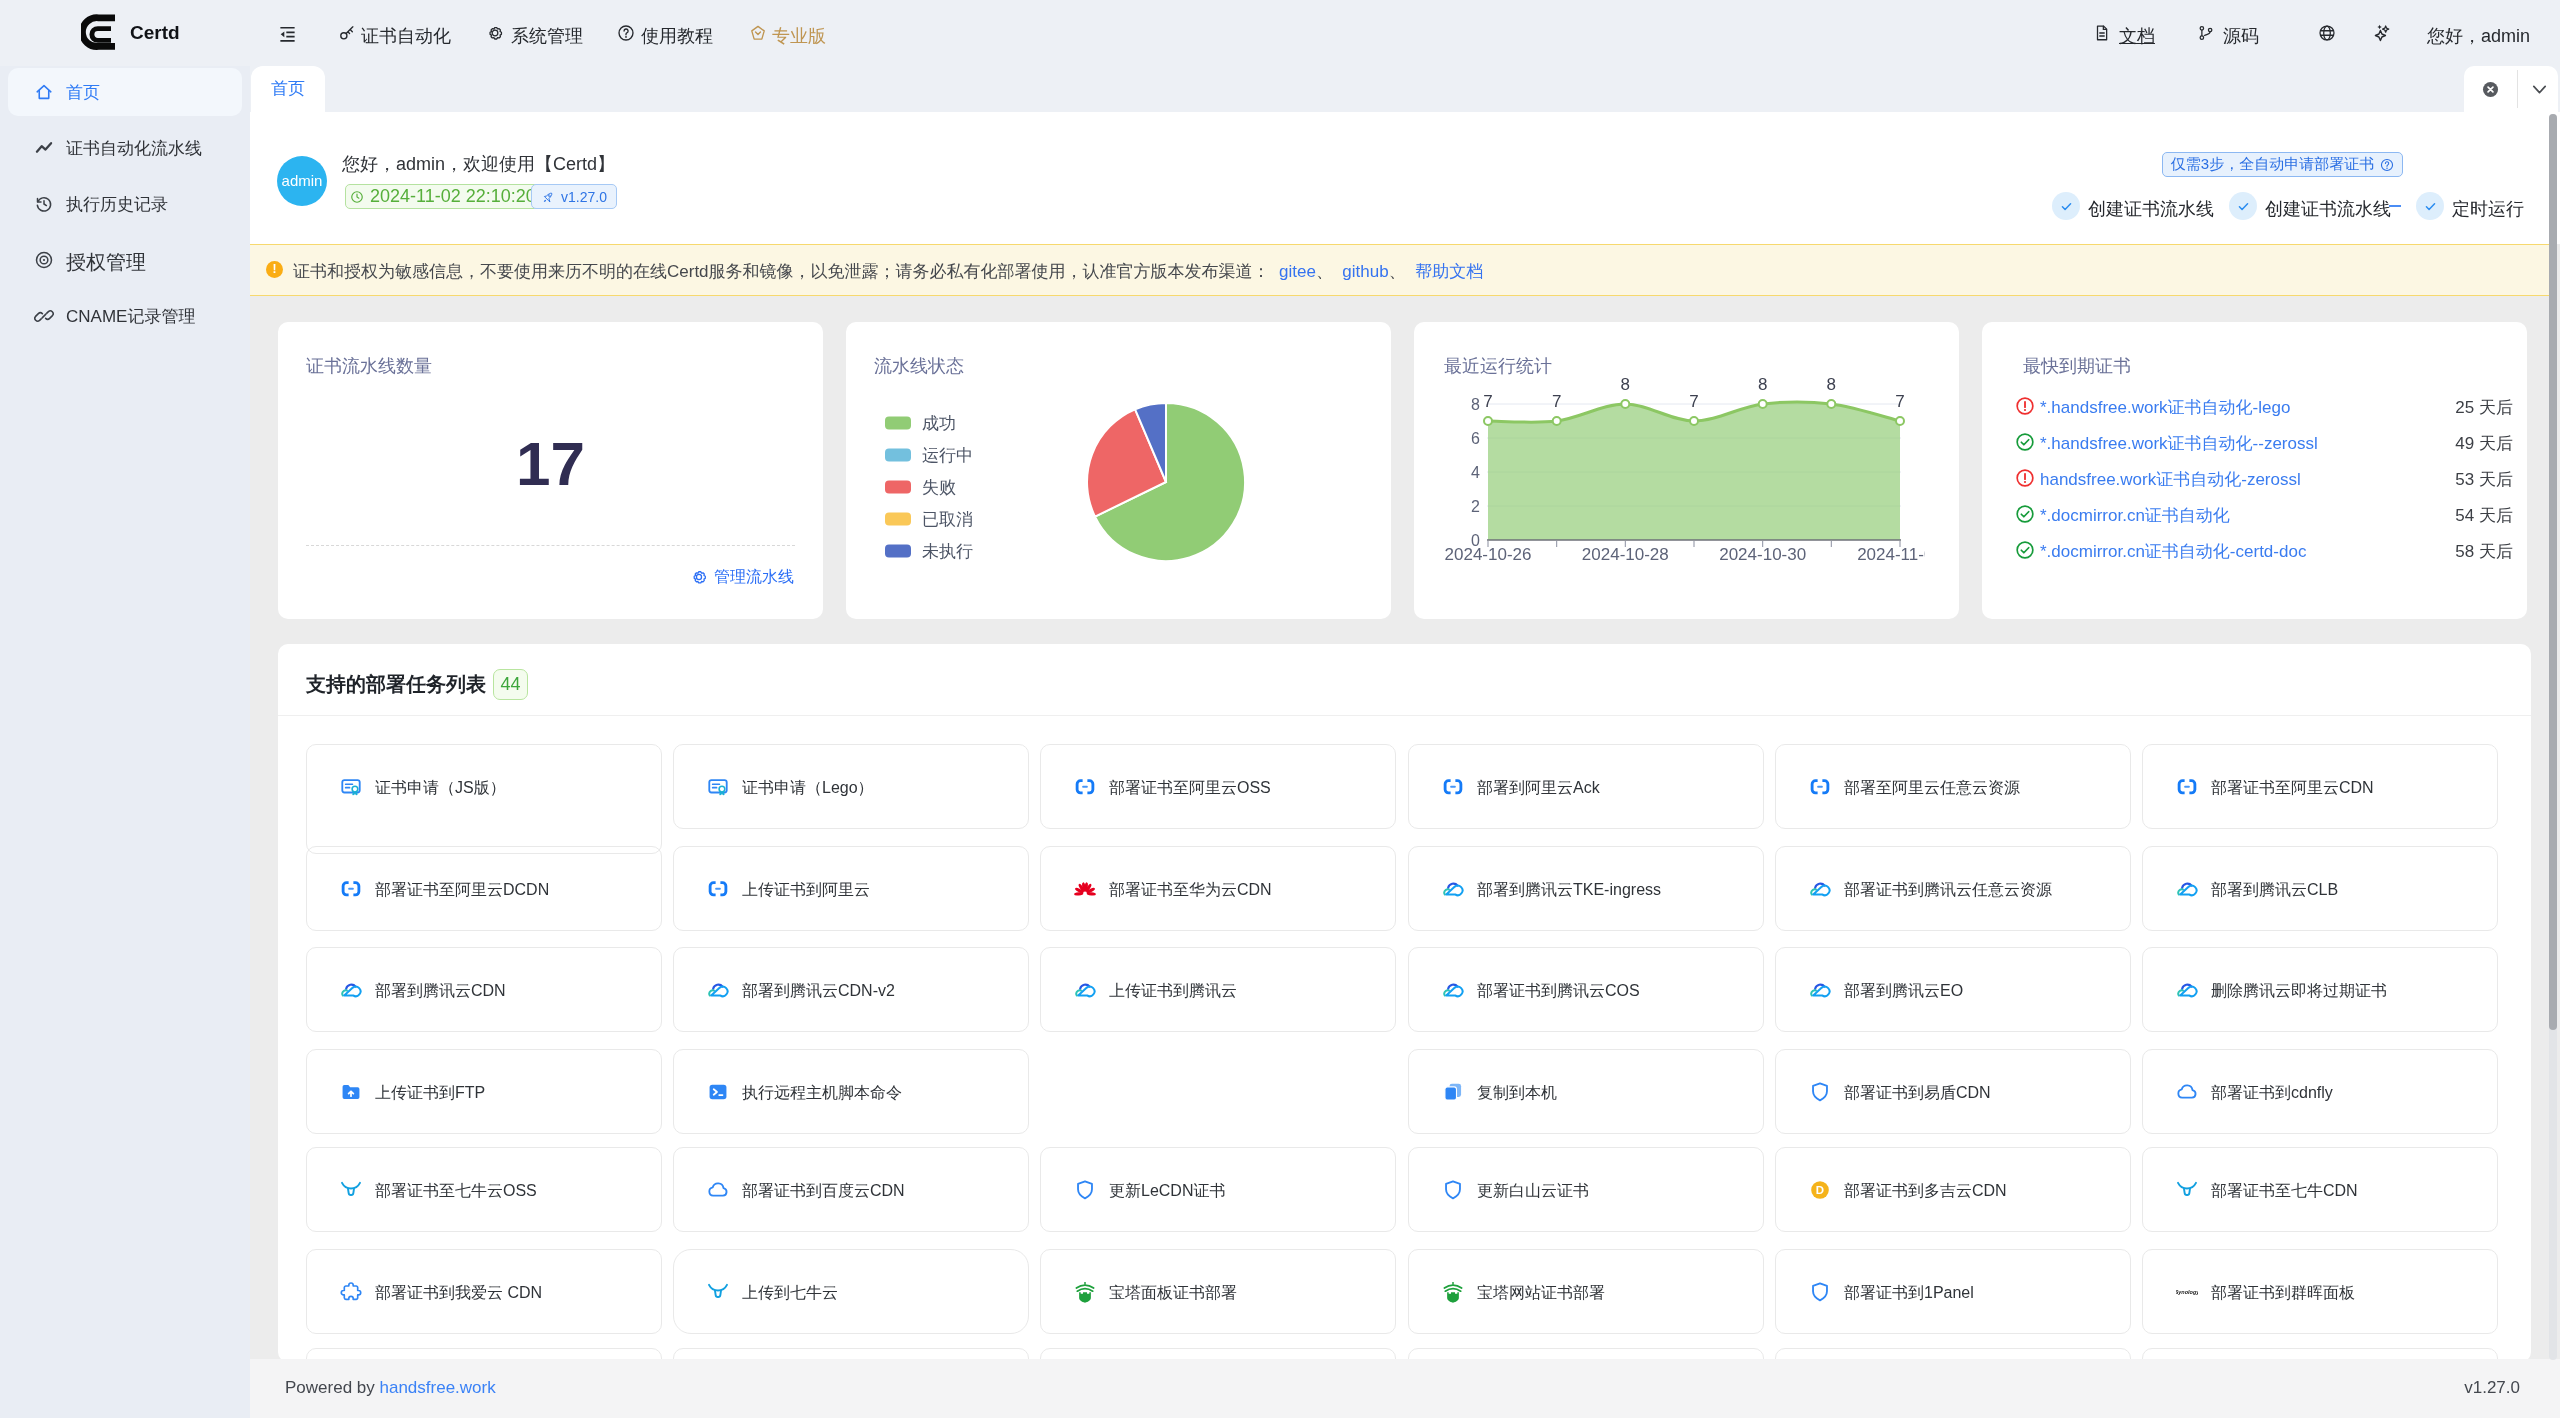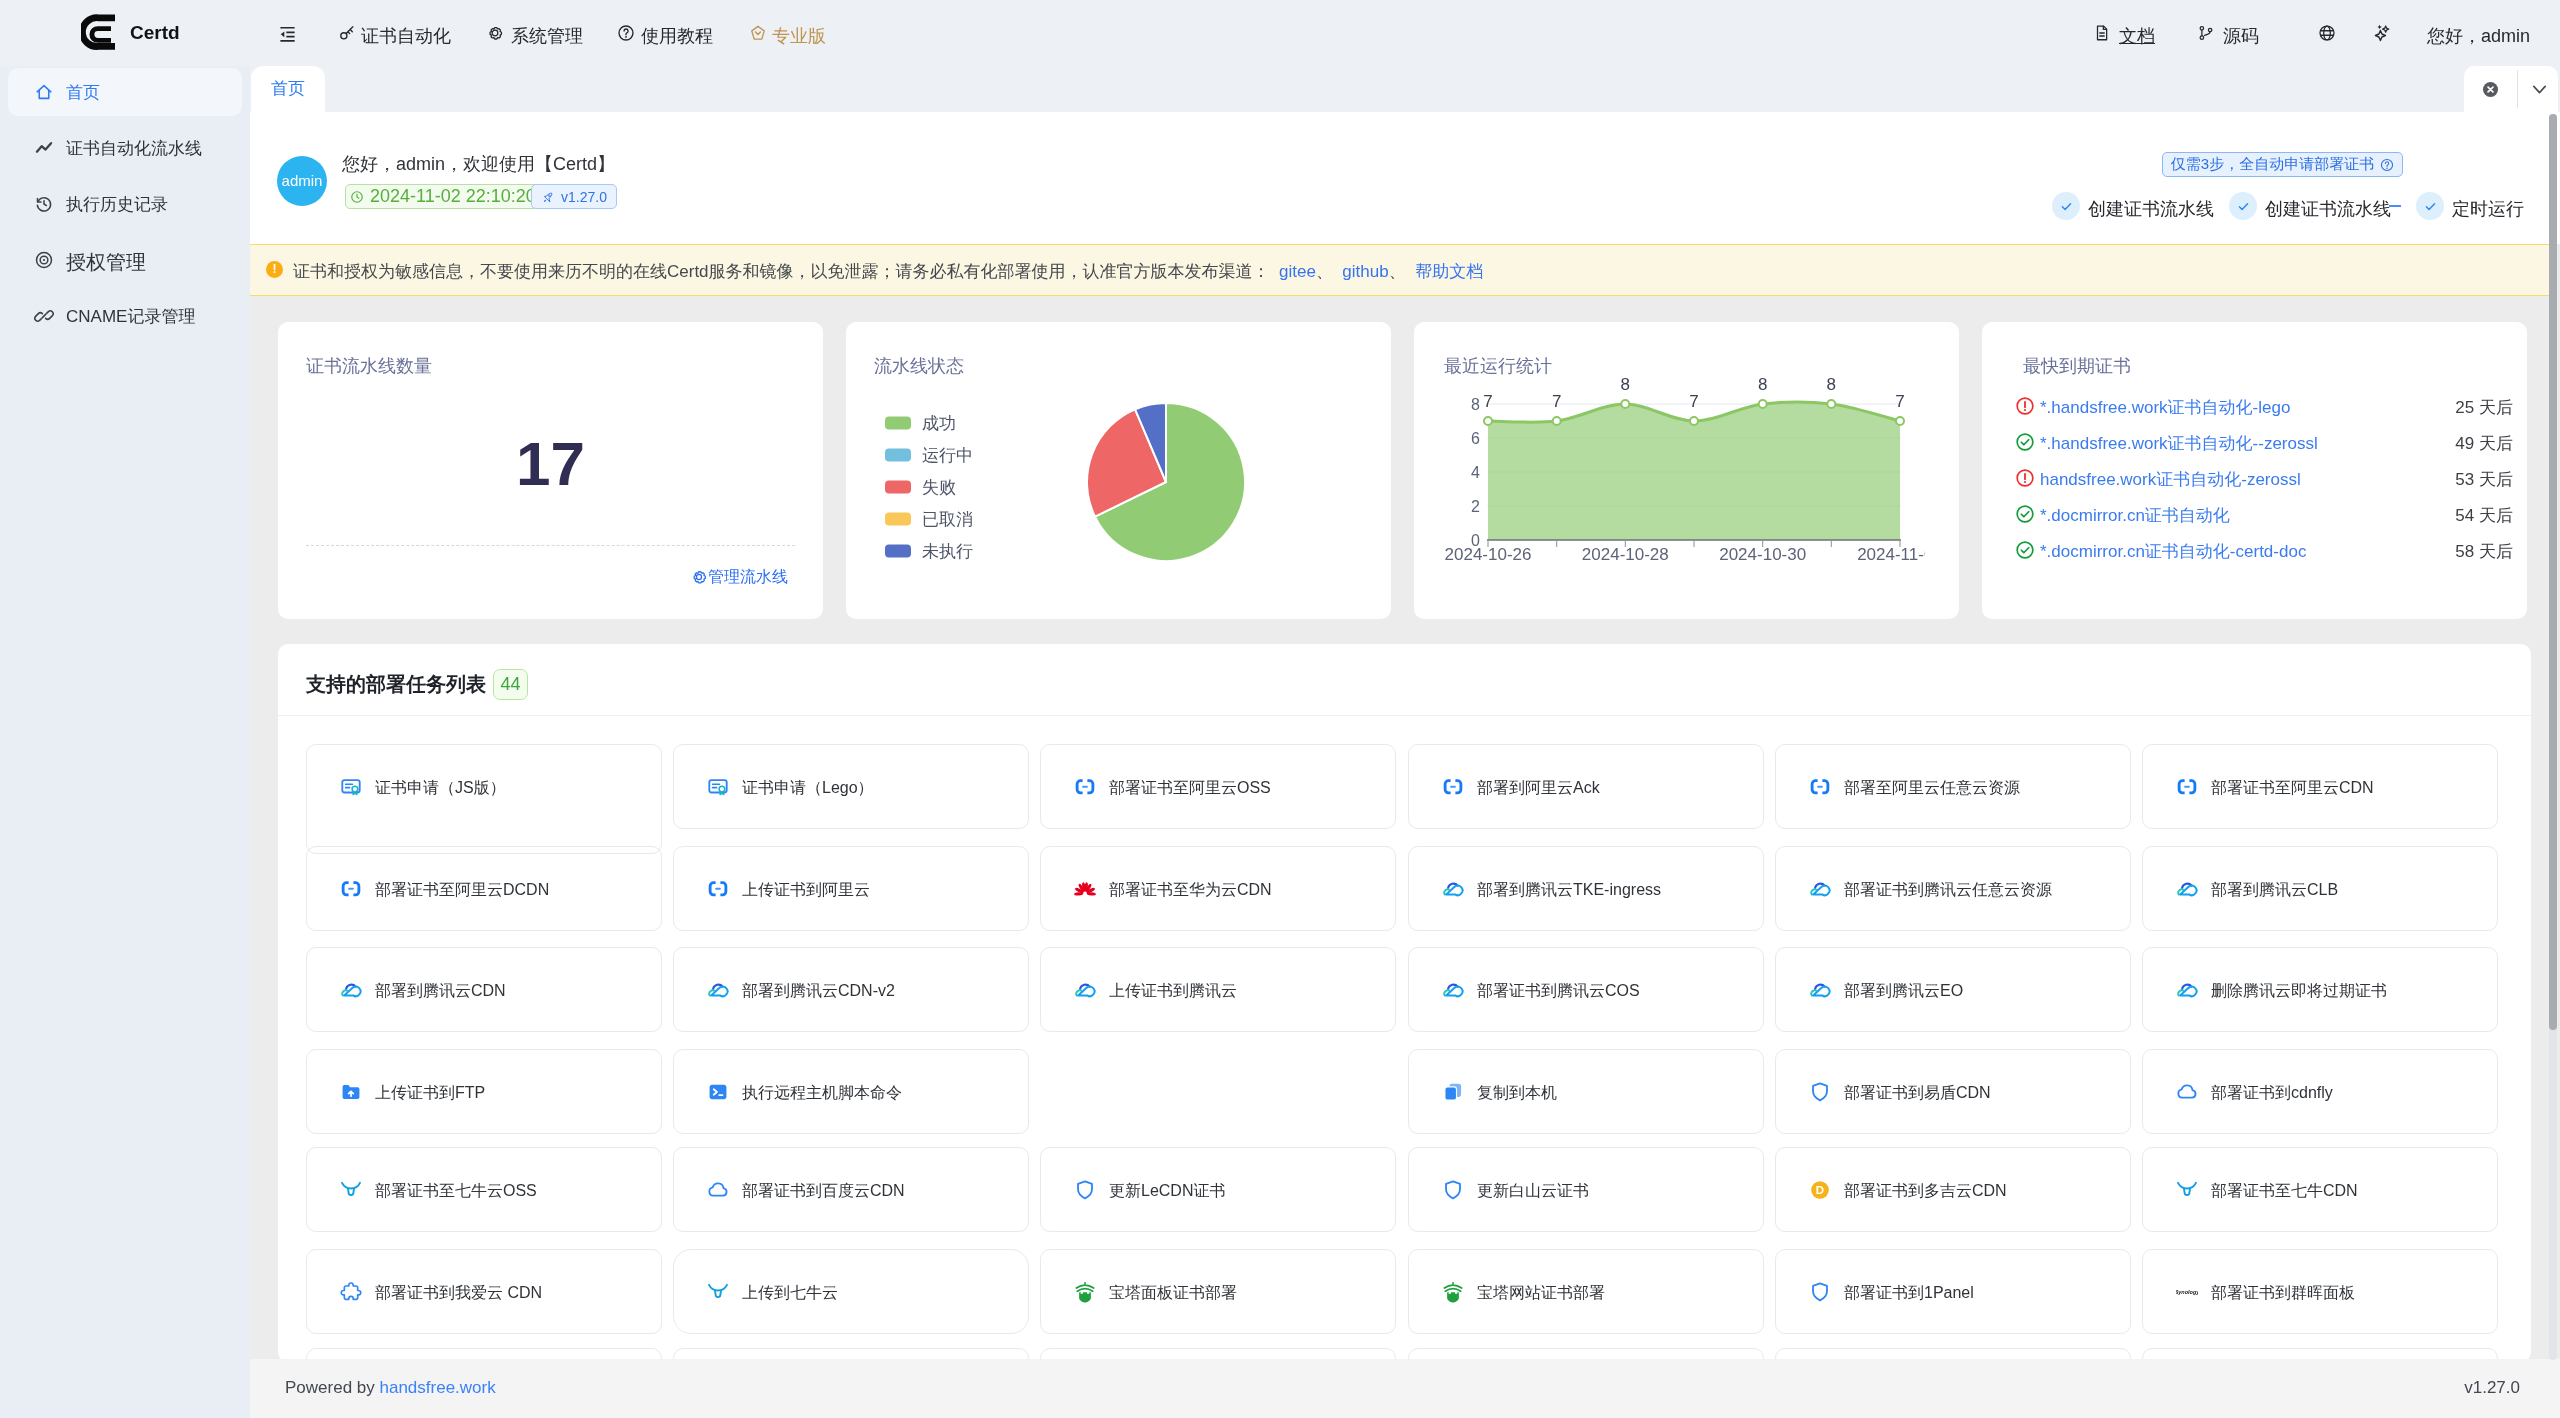--- a/index.html
+++ b/index.html
@@ -145,21 +145,21 @@
     </svg>
   </div>
 <div style="position:absolute;left:2452px;top:197px;font-size:18px;color:#26292e;">定时运行</div>
 <div style="position:absolute;left:250px;top:244px;width:2299px;height:52px;background:#fcf7e3;border-top:1.5px solid #f7d96e;border-bottom:1.5px solid #f7d96e;box-sizing:border-box;"></div>
 <div style="position:absolute;left:266px;top:261px;width:17px;height:17px;border-radius:50%;background:#faad14;color:#fff;font-size:12px;font-weight:bold;line-height:17px;text-align:center;">!</div>
 <div style="position:absolute;left:293px;top:260px;font-size:17px;color:#45484d;">证书和授权为敏感信息，不要使用来历不明的在线Certd服务和镜像，以免泄露；请务必私有化部署使用，认准官方版本发布渠道：&nbsp;&nbsp;<span style="color:#3573f0">gitee</span>、&nbsp;&nbsp;<span style="color:#3573f0">github</span>、&nbsp;&nbsp;<span style="color:#3573f0">帮助文档</span></div>
 <div style="position:absolute;left:278px;top:322px;width:545px;height:297px;background:#fff;border-radius:10px;">
     <div style="position:absolute;left:28px;top:32px;font-size:18px;color:#6a7198;">证书流水线数量</div>
     <div style="position:absolute;left:0;top:109px;width:545px;text-align:center;font-size:62px;font-weight:bold;color:#302d52;line-height:65px;">17</div>
     <div style="position:absolute;left:28px;top:223px;width:489px;border-top:1.5px dashed #d8d8d8;"></div>
-    <div style="position:absolute;left:412px;top:243px;height:24px;display:flex;align-items:center;font-size:16px;color:#2b6ef5;white-space:nowrap;justify-content:flex-end;">
+    <div style="position:absolute;left:412px;top:243px;height:24px;display:flex;align-items:center;gap:6px;font-size:16px;color:#2b6ef5;white-space:nowrap;justify-content:flex-end;">
       <svg width="18" height="18" viewBox="0 0 24 24" style="">
         <path d="M12 8.6a3.4 3.4 0 1 0 0 6.8 3.4 3.4 0 0 0 0-6.8zm8.4 5.2l-1.8 1 .4 2-1.6 1.6-2-.4-1 1.8h-2.8l-1-1.8-2 .4L7 16.8l.4-2-1.8-1v-2.8l1.8-1-.4-2L8.6 6.4l2 .4 1-1.8h2.8l1 1.8 2-.4 1.6 1.6-.4 2 1.8 1z" stroke="#2b6ef5" stroke-width="1.7" fill="none" stroke-linejoin="round"></path>
       </svg>
       <span>管理流水线</span>
     </div>
   </div>
 <div style="position:absolute;left:846px;top:322px;width:545px;height:297px;background:#fff;border-radius:10px;">
     <div style="position:absolute;left:28px;top:32px;font-size:18px;color:#6a7198;">流水线状态</div>
     <svg width="545" height="297" viewBox="0 0 545 297" style="position:absolute;left:0;top:0;">
       <rect x="39" y="94.5" width="26" height="13" rx="4" fill="#91cc75"></rect>

